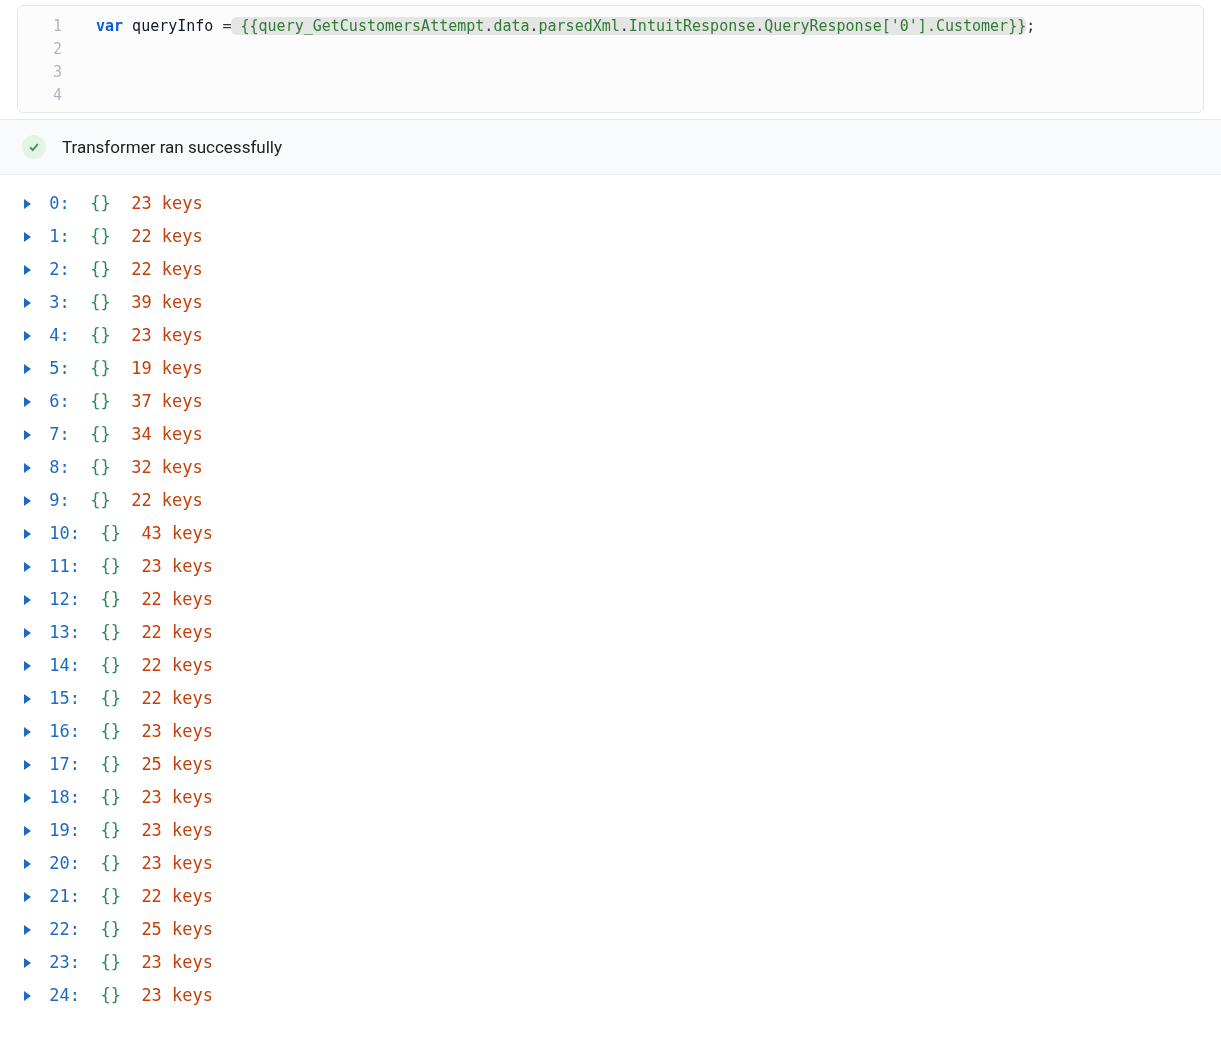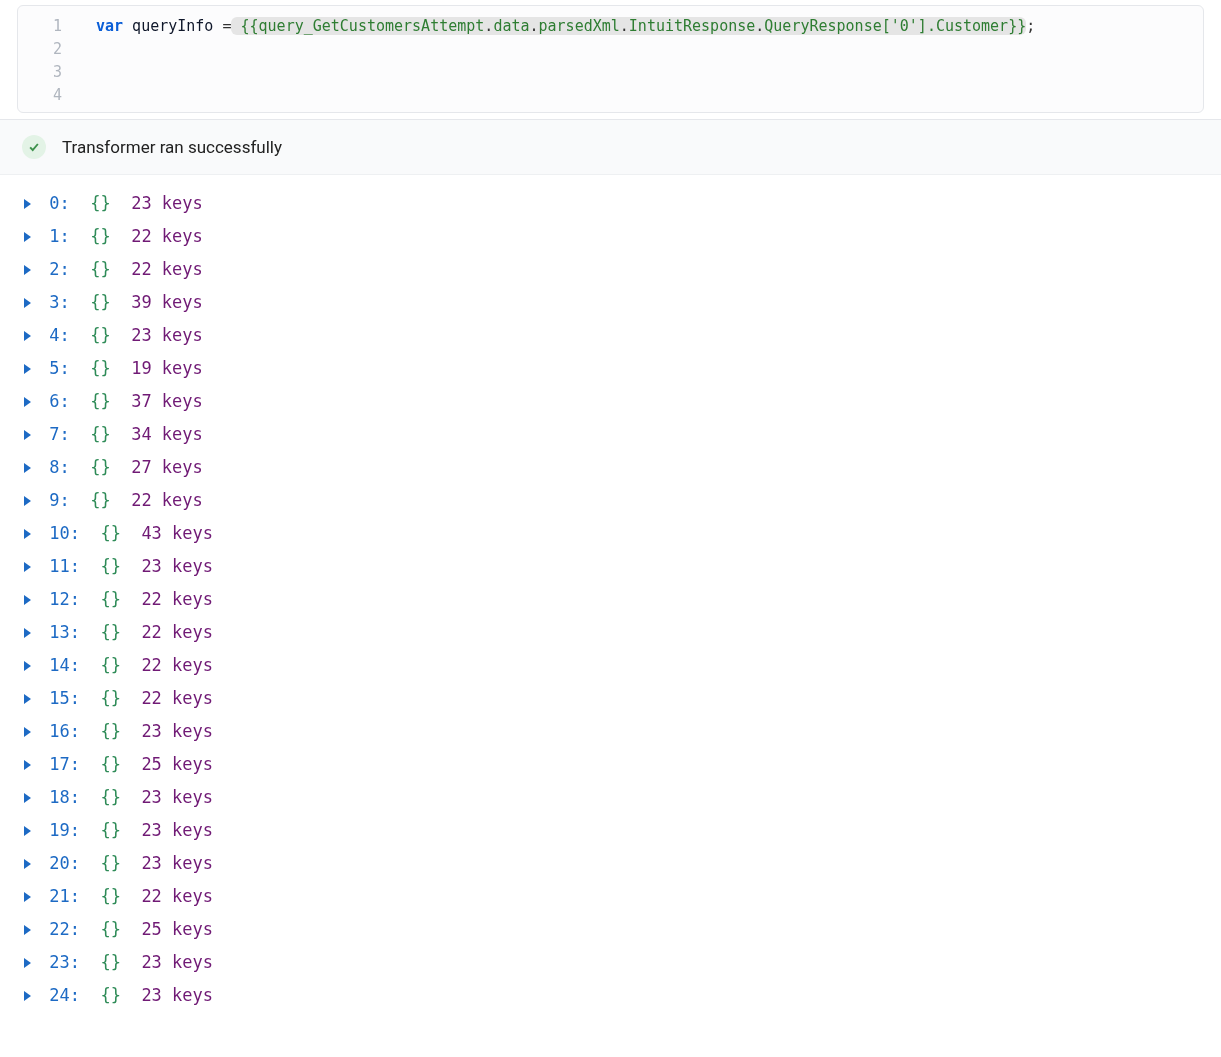--- a/index.html
+++ b/index.html
@@ -99,21 +99,21 @@
     width: 0;
     height: 0;
     border-top: 5.5px solid transparent;
     border-bottom: 5.5px solid transparent;
     border-left: 7px solid #1d6ac4;
     margin-right: 8px;
     flex-shrink: 0;
   }
   .idx { color: #1d6ac4; }
   .braces { color: #2e8b57; }
-  .keys { color: #701a75; }
+  .keys { color: #c2410c; }
 </style>
 </head>
 <body>
 
 <div class="editor-panel">
   <div class="code-area">
     <div class="gutter">
       <div class="ln">1</div>
       <div class="ln">2</div>
       <div class="ln">3</div>
@@ -140,21 +140,21 @@
 
 <div class="result-list" id="result-list">
     <div class="result-row"><span class="tri"></span><span class="idx"> 0:</span><span class="braces">  {}</span><span class="keys">  23 keys</span></div>
     <div class="result-row"><span class="tri"></span><span class="idx"> 1:</span><span class="braces">  {}</span><span class="keys">  22 keys</span></div>
     <div class="result-row"><span class="tri"></span><span class="idx"> 2:</span><span class="braces">  {}</span><span class="keys">  22 keys</span></div>
     <div class="result-row"><span class="tri"></span><span class="idx"> 3:</span><span class="braces">  {}</span><span class="keys">  39 keys</span></div>
     <div class="result-row"><span class="tri"></span><span class="idx"> 4:</span><span class="braces">  {}</span><span class="keys">  23 keys</span></div>
     <div class="result-row"><span class="tri"></span><span class="idx"> 5:</span><span class="braces">  {}</span><span class="keys">  19 keys</span></div>
     <div class="result-row"><span class="tri"></span><span class="idx"> 6:</span><span class="braces">  {}</span><span class="keys">  37 keys</span></div>
     <div class="result-row"><span class="tri"></span><span class="idx"> 7:</span><span class="braces">  {}</span><span class="keys">  34 keys</span></div>
-    <div class="result-row"><span class="tri"></span><span class="idx"> 8:</span><span class="braces">  {}</span><span class="keys">  27 keys</span></div>
+    <div class="result-row"><span class="tri"></span><span class="idx"> 8:</span><span class="braces">  {}</span><span class="keys">  32 keys</span></div>
     <div class="result-row"><span class="tri"></span><span class="idx"> 9:</span><span class="braces">  {}</span><span class="keys">  22 keys</span></div>
     <div class="result-row"><span class="tri"></span><span class="idx"> 10:</span><span class="braces">  {}</span><span class="keys">  43 keys</span></div>
     <div class="result-row"><span class="tri"></span><span class="idx"> 11:</span><span class="braces">  {}</span><span class="keys">  23 keys</span></div>
     <div class="result-row"><span class="tri"></span><span class="idx"> 12:</span><span class="braces">  {}</span><span class="keys">  22 keys</span></div>
     <div class="result-row"><span class="tri"></span><span class="idx"> 13:</span><span class="braces">  {}</span><span class="keys">  22 keys</span></div>
     <div class="result-row"><span class="tri"></span><span class="idx"> 14:</span><span class="braces">  {}</span><span class="keys">  22 keys</span></div>
     <div class="result-row"><span class="tri"></span><span class="idx"> 15:</span><span class="braces">  {}</span><span class="keys">  22 keys</span></div>
     <div class="result-row"><span class="tri"></span><span class="idx"> 16:</span><span class="braces">  {}</span><span class="keys">  23 keys</span></div>
     <div class="result-row"><span class="tri"></span><span class="idx"> 17:</span><span class="braces">  {}</span><span class="keys">  25 keys</span></div>
     <div class="result-row"><span class="tri"></span><span class="idx"> 18:</span><span class="braces">  {}</span><span class="keys">  23 keys</span></div>

